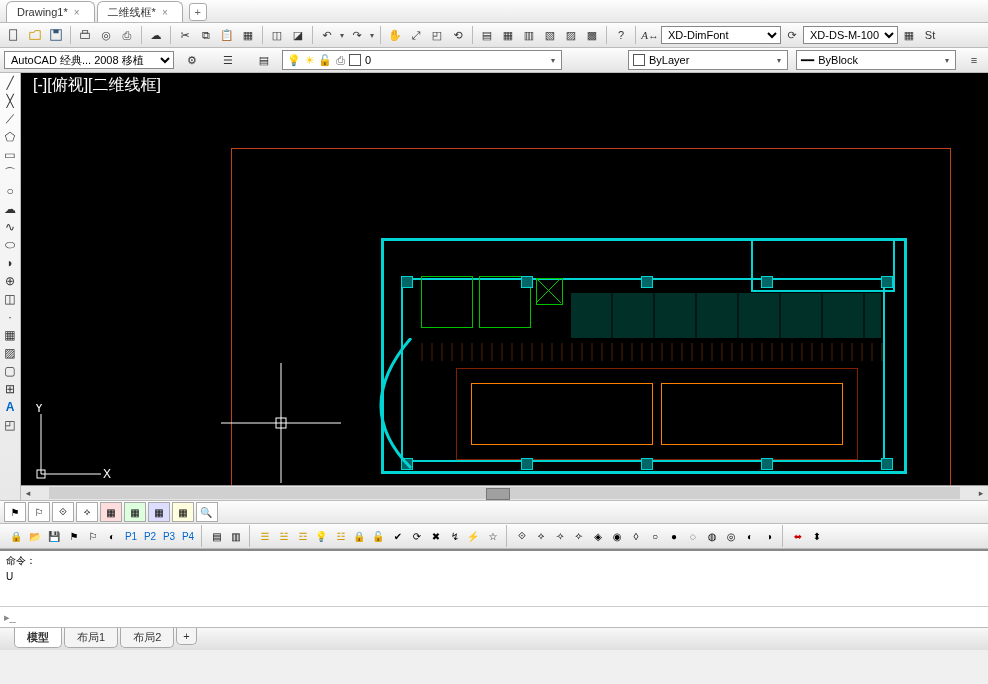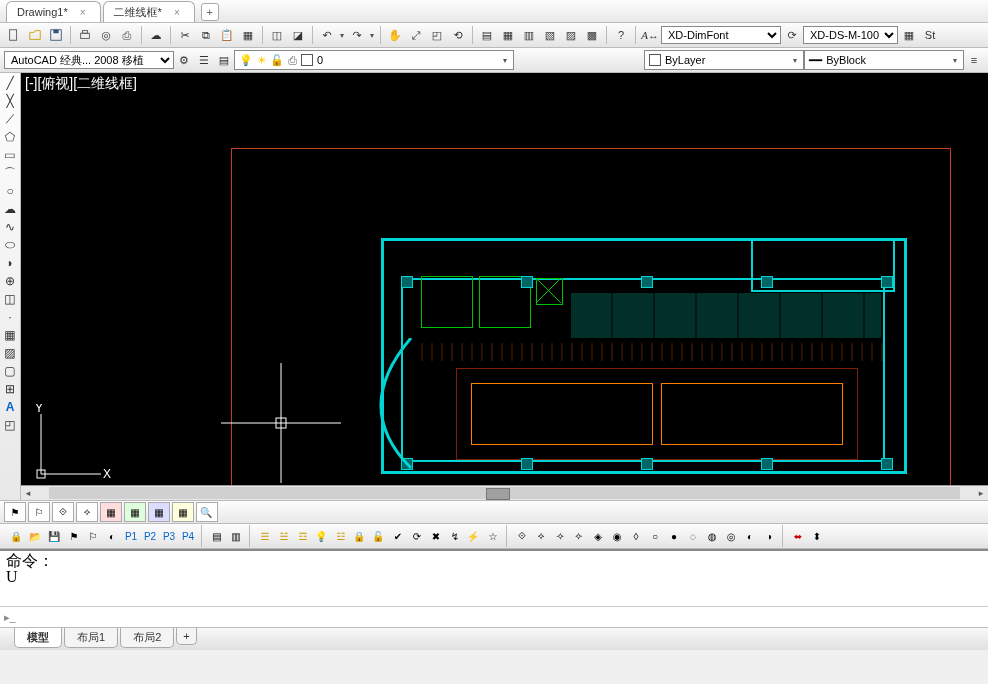--- a/index.html
+++ b/index.html
@@ -1,48 +1,48 @@
 <!DOCTYPE html>
 <html><head>
 <meta charset="utf-8">
 <style>
 html,body{margin:0;padding:0;font-family:"Microsoft YaHei",Arial,sans-serif;font-size:11px;background:#f0f0f0;overflow:hidden;width:988px;height:684px}
 .tabrow{height:22px;background:linear-gradient(#fdfdfd,#e8e8e8);border-bottom:1px solid #bbb;display:flex;align-items:flex-end;padding-left:6px;gap:0}
-.doctab{padding:2px 14px 2px 10px;border:1px solid #aaa;border-bottom:none;border-radius:6px 6px 0 0;background:#fff;margin-right:2px;display:flex;align-items:center;gap:12px;height:16px;color:#333}
+.doctab{padding:2px 14px 2px 10px;border:1px solid #aaa;border-bottom:none;border-radius:6px 6px 0 0;background:#fff;margin-right:2px;display:flex;align-items:center;gap:6px;height:16px;color:#333}
 .doctab .x{color:#888;font-size:10px}
 .addtab{width:16px;height:16px;border:1px solid #aaa;border-radius:3px;background:#fff;display:flex;align-items:center;justify-content:center;color:#666;margin-left:4px;margin-bottom:1px}
 .toolbar{height:24px;background:linear-gradient(#fdfdfd,#e4e4e4);border-bottom:1px solid #bbb;display:flex;align-items:center;padding:0 4px;gap:1px}
 .toolbar .sep{width:1px;height:18px;background:#bbb;margin:0 3px}
 .tbtn{width:18px;height:18px;display:flex;align-items:center;justify-content:center;border:1px solid transparent;border-radius:2px;color:#333}
 .sel{height:18px;border:1px solid #888;background:#fff;font-size:11px;padding:0 2px}
 .sel.wide{width:170px}
 .sel.mid{width:120px}
 .sel.mid2{width:95px}
 .chev{font-size:8px;color:#555;padding:0 2px}
-.row2{height:24px;background:linear-gradient(#fdfdfd,#e4e4e4);border-bottom:1px solid #bbb;display:flex;align-items:center;padding:0 4px;gap:0}
+.row2{height:24px;background:linear-gradient(#fdfdfd,#e4e4e4);border-bottom:1px solid #bbb;display:flex;align-items:center;padding:0 4px;gap:8px}
 .layercombo{width:270px;height:18px;border:1px solid #888;background:#fff;display:flex;align-items:center;gap:4px;padding:0 4px}
 .swatch{width:10px;height:10px;border:1px solid #555}
 .main{display:flex;height:427px}
 .ltools{width:20px;background:linear-gradient(#fdfdfd,#e8e8e8);border-right:1px solid #bbb;display:flex;flex-direction:column;align-items:center;padding-top:2px;gap:2px}
 .ltools .ic{width:16px;height:16px;display:flex;align-items:center;justify-content:center;font-size:12px;color:#333}
 .canvas{flex:1;background:#000;position:relative;overflow:hidden}
-.vplabel{position:absolute;top:2px;left:4px;color:#fff;font-size:14px}
+.vplabel{position:absolute;top:2px;left:12px;color:#fff;font-size:16px}
 .ucs{position:absolute;bottom:16px;left:10px}
 .cross{position:absolute;top:290px;left:200px;pointer-events:none}
 .scrollh{position:absolute;bottom:0;left:0;right:0;height:14px;background:#e8e8e8;border-top:1px solid #999;display:flex;align-items:center}
 .scrollh .track{flex:1;height:12px;background:#d0d0d0;position:relative;margin:0 14px}
 .scrollh .thumb{position:absolute;left:48%;width:22px;height:10px;top:1px;background:#a0a0a0;border:1px solid #777}
 .scrollh .arr{width:14px;height:12px;display:flex;align-items:center;justify-content:center;color:#555;font-size:9px}
 .iconrow{height:22px;background:linear-gradient(#fdfdfd,#e8e8e8);border-top:1px solid #bbb;border-bottom:1px solid #bbb;display:flex;align-items:center;padding:0 4px;gap:2px}
 .iconrow .b{width:20px;height:18px;border:1px solid #aaa;background:#fff;display:flex;align-items:center;justify-content:center;font-size:10px}
 .palrow{height:24px;background:linear-gradient(#fdfdfd,#e4e4e4);border-bottom:1px solid #bbb;display:flex;align-items:center;padding:0 4px;gap:2px}
 .palgrp{display:flex;gap:1px;padding:0 4px;border-right:1px solid #bbb;height:22px;align-items:center}
 .palgrp .p{width:18px;height:18px;display:flex;align-items:center;justify-content:center;font-size:10px}
 .cmdarea{height:76px;background:#fff;border-top:2px solid #888;display:flex;flex-direction:column}
-.cmdhist{flex:1;padding:2px 6px;font-size:16px;color:#000;line-height:16px;overflow:hidden;font-family:Liberation Serif, serif}
+.cmdhist{flex:1;padding:2px 6px;font-size:10px;color:#000;line-height:16px;overflow:hidden;font-family:Liberation Sans, sans-serif}
 .cmdline{height:20px;border-top:1px solid #ccc;display:flex;align-items:center;padding:0 4px;gap:4px}
 .cmdline input{flex:1;border:none;outline:none;font-size:12px;font-style:italic;color:#888;font-family:SimSun,monospace}
 .bottomtabs{height:22px;background:linear-gradient(#f8f8f8,#e0e0e0);border-top:1px solid #bbb;display:flex;align-items:flex-start;padding-left:14px;gap:0}
 .btab{padding:2px 12px;border:1px solid #aaa;border-top:none;border-radius:0 0 5px 5px;background:#f4f4f4;margin-right:2px;font-size:11px;color:#333}
 .btab.active{background:#fff;font-weight:bold}
 
 .floorplan{position:absolute;top:75px;left:340px;width:560px;height:330px}
 .outer-red{position:absolute;top:0;left:-130px;right:-30px;bottom:-30px;border:1px solid #c04020}
 .wall-cyan{position:absolute;border:3px solid #00d4d4}
 .room-green{position:absolute;border:1px solid #00c000}

